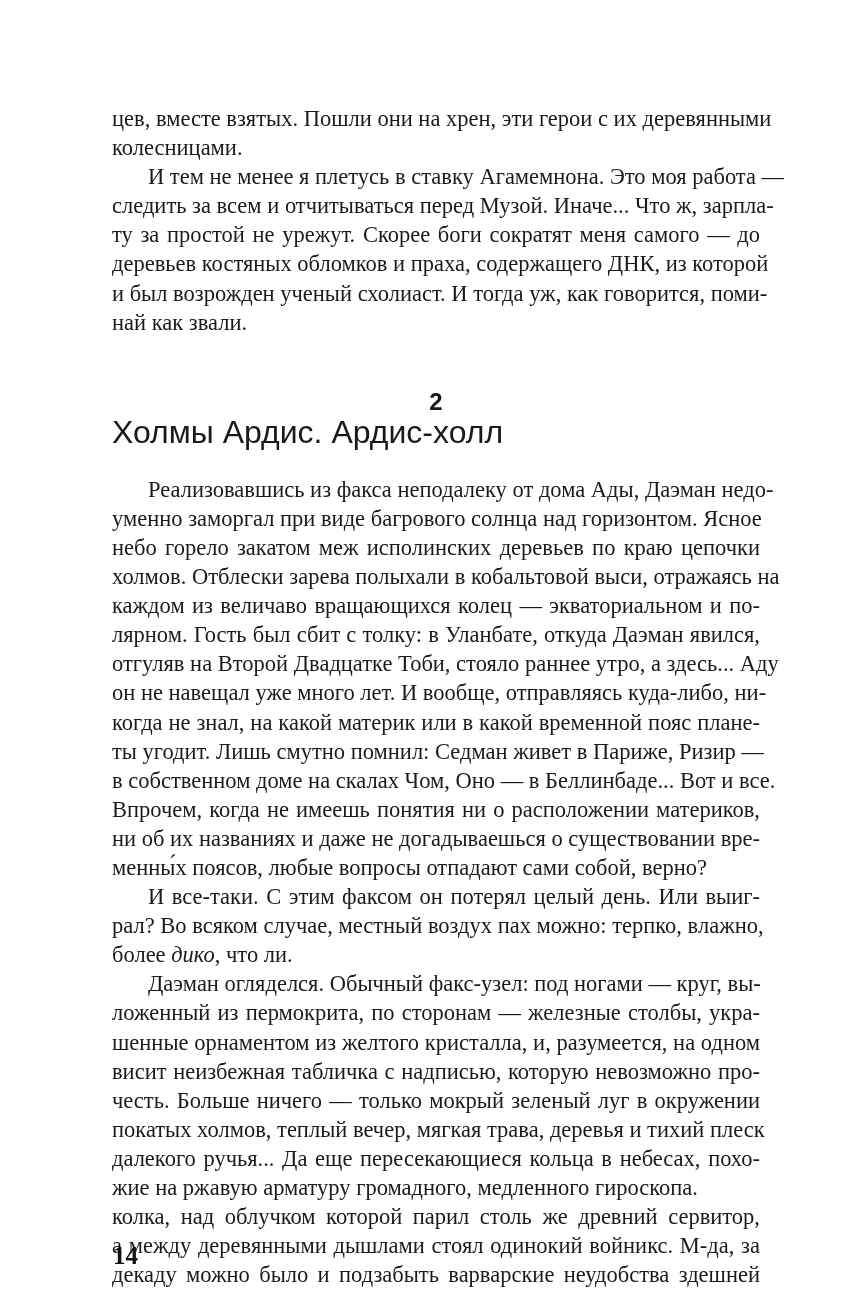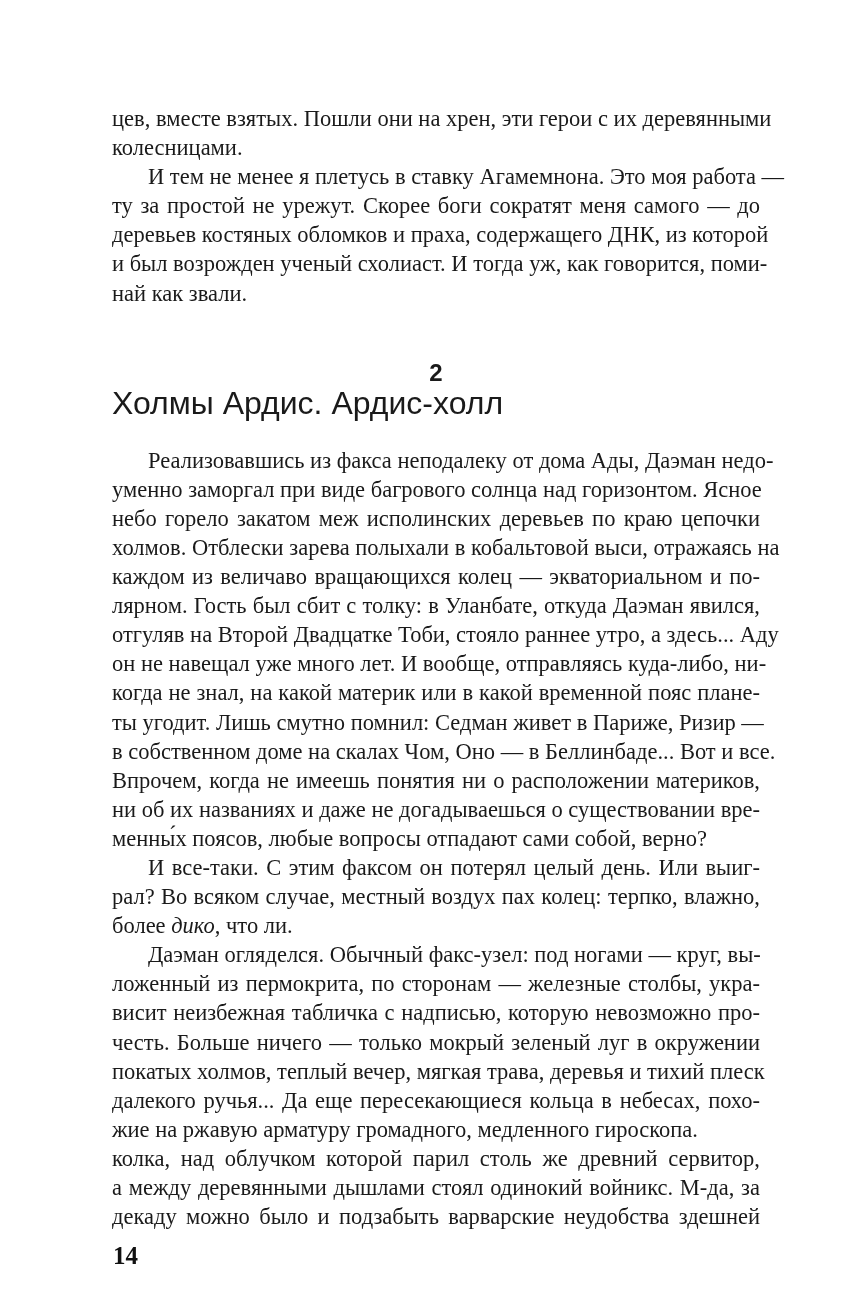--- a/index.html
+++ b/index.html
@@ -23,20 +23,21 @@
 
 <div class="page">
 
   <div class="p">
     <span class="line">цев, вместе взятых. Пошли они на хрен, эти герои с их деревянными</span>
     <span class="line last">колесницами.</span>
   </div>
 
   <div class="p">
     <span class="line first">И тем не менее я плетусь в ставку Агамемнона. Это моя работа —</span>
+    <span class="line">следить за всем и отчитываться перед Музой. Иначе... Что ж, зарпла-</span>
     <span class="line">ту за простой не урежут. Скорее боги сократят меня самого — до</span>
     <span class="line">деревьев костяных обломков и праха, содержащего ДНК, из которой</span>
     <span class="line">и был возрожден ученый схолиаст. И тогда уж, как говорится, поми-</span>
     <span class="line last">най как звали.</span>
   </div>
 
   <div class="chapter-num">2</div>
   <div class="chapter-title">Холмы Ардис. Ардис-холл</div>
 
   <div class="p">
@@ -51,27 +52,28 @@
     <span class="line">когда не знал, на какой материк или в какой временной пояс плане-</span>
     <span class="line">ты угодит. Лишь смутно помнил: Седман живет в Париже, Ризир —</span>
     <span class="line">в собственном доме на скалах Чом, Оно — в Беллинбаде... Вот и все.</span>
     <span class="line">Впрочем, когда не имеешь понятия ни о расположении материков,</span>
     <span class="line">ни об их названиях и даже не догадываешься о существовании вре-</span>
     <span class="line last">менны́х поясов, любые вопросы отпадают сами собой, верно?</span>
   </div>
 
   <div class="p">
     <span class="line first">И все-таки. С этим факсом он потерял целый день. Или выиг-</span>
-    <span class="line">рал? Во всяком случае, местный воздух пах колец: терпко, влажно,</span>
+    <span class="line">рал? Во всяком случае, местный воздух пах можно: терпко, влажно,</span>
     <span class="line last"><span>более </span><em>дико</em><span>, что ли.</span></span>
   </div>
 
   <div class="p">
     <span class="line first">Даэман огляделся. Обычный факс-узел: под ногами — круг, вы-</span>
     <span class="line">ложенный из пермокрита, по сторонам — железные столбы, укра-</span>
+    <span class="line">шенные орнаментом из желтого кристалла, и, разумеется, на одном</span>
     <span class="line">висит неизбежная табличка с надписью, которую невозможно про-</span>
     <span class="line">честь. Больше ничего — только мокрый зеленый луг в окружении</span>
     <span class="line">покатых холмов, теплый вечер, мягкая трава, деревья и тихий плеск</span>
     <span class="line">далекого ручья... Да еще пересекающиеся кольца в небесах, похо-</span>
     <span class="line last">жие на ржавую арматуру громадного, медленного гироскопа.</span>
   </div>
 
   <div class="p">
     <span class="line">колка, над облучком которой парил столь же древний сервитор,</span>
     <span class="line">а между деревянными дышлами стоял одинокий войникс. М-да, за</span>

